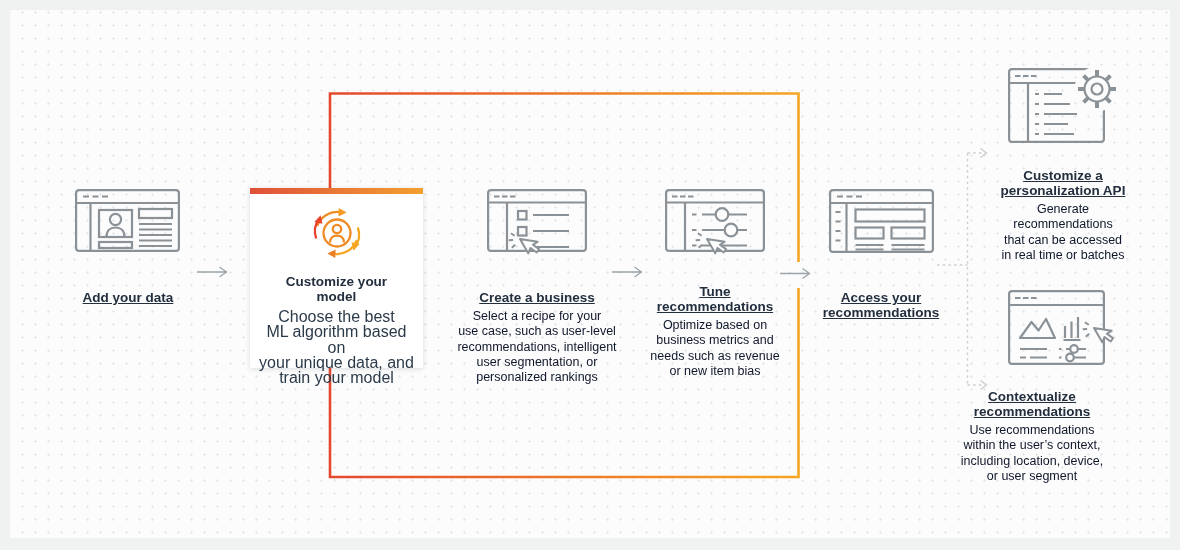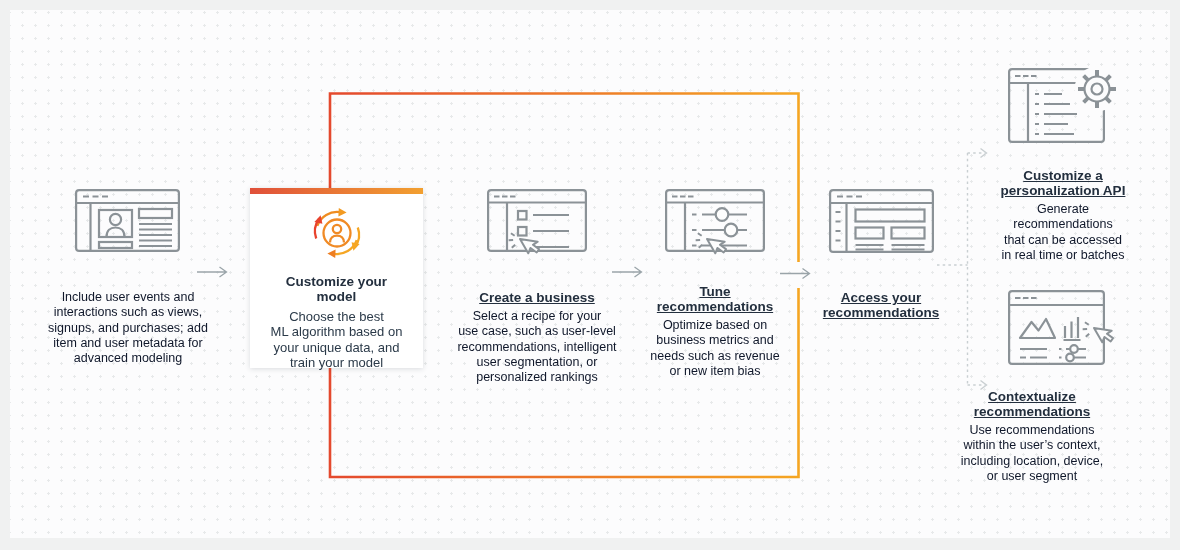--- a/index.html
+++ b/index.html
@@ -12,21 +12,21 @@
   .iconbox svg{overflow:visible;display:block;}
   .step{position:absolute;z-index:2;text-align:center;color:#232f3e;}
   .step h3{margin:0 0 4px;font-size:13.5px;font-weight:700;line-height:15px;white-space:pre-line;color:#232f3e;text-decoration:underline;}
   .step p{margin:0;font-size:12.5px;line-height:15.3px;white-space:pre-line;color:#0f172a;}
   .card{position:absolute;left:250px;top:188px;width:173px;height:180px;background:#ffffff;z-index:2;
         box-shadow:0 1px 5px rgba(35,47,62,.16);text-align:center;color:#232f3e;}
   .card .topbar{position:absolute;left:0;top:0;width:100%;height:6px;
         background:linear-gradient(90deg,#e0503a,#f2a030);}
   .card .cicon{margin:16px auto 0;width:58px;height:58px;}
   .card h3{margin:12px 24px 5px;font-size:13.5px;font-weight:700;line-height:15px;}
-  .card p{margin:0 6px;font-size:13px;line-height:15.3px;white-space:pre-line;color:#2b3a49;}
+  .card p{margin:0 6px;font-size:16px;line-height:15.3px;white-space:pre-line;color:#2b3a49;}
   .gi{stroke:#8b9297;stroke-width:2.2;fill:none;}
 </style>
 </head>
 <body>
 
 <div id="canvas">
   <div class="panel"></div>
 
   <svg class="overlay" width="1180" height="550">
     <defs>
@@ -57,25 +57,21 @@
       <rect x="24" y="21" width="33" height="27"></rect>
       <circle cx="40.5" cy="30.5" r="5.6"></circle>
       <path d="M31.5 48 c0-6.3 3.8-9.5 9-9.5 s9 3.2 9 9.5"></path>
       <rect x="24" y="53" width="33" height="6"></rect>
       <rect x="64" y="20" width="33" height="9"></rect>
       <path d="M64 35 h33 M64 40.5 h33 M64 46 h33 M64 51.5 h33 M64 57 h33"></path>
     </svg>
   </div>
 
   <div class="step" style="left:28px;top:290px;width:200px;">
-    <p>Include user events and
-interactions such as views,
-signups, and purchases; add
-item and user metadata for
-advanced modeling</p>
+    <h3>Add your data</h3>
   </div>
 
   <div class="card">
     <div class="topbar"></div>
     <div class="cicon">
       <svg width="58" height="58" viewBox="0 0 58 58" fill="none">
         <g stroke-width="2.3" fill="none">
           <circle cx="29" cy="29" r="13.5" stroke="#f08a25"></circle>
           <circle cx="29" cy="25" r="4.2" stroke="#f08a25"></circle>
           <path d="M22 38.5 c0-4.5 3-6.8 7-6.8 s7 2.3 7 6.8" stroke="#f08a25"></path>

